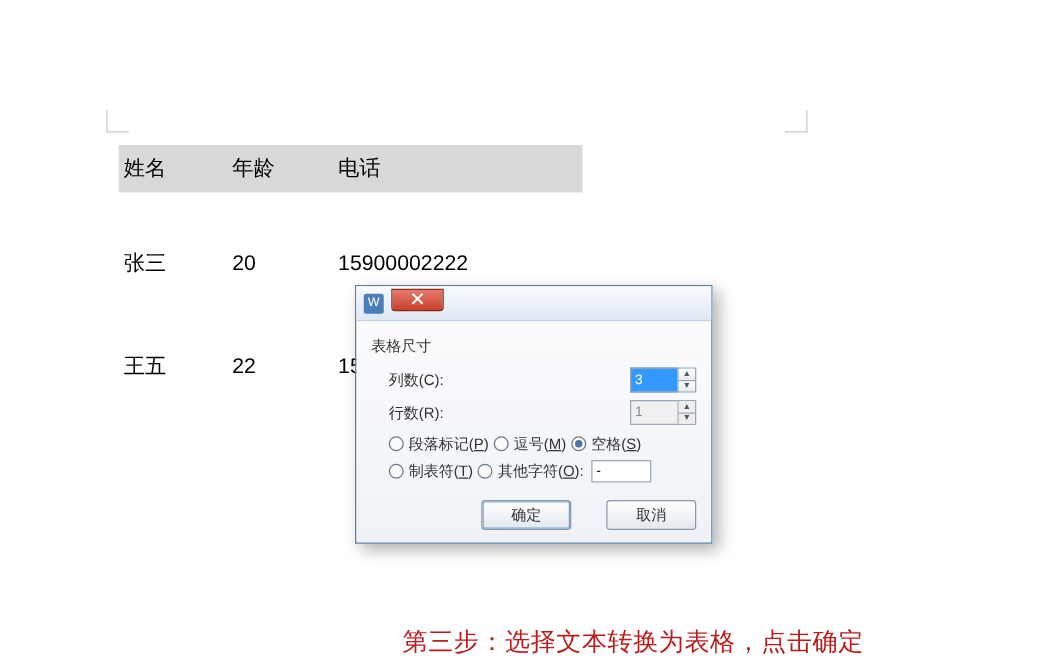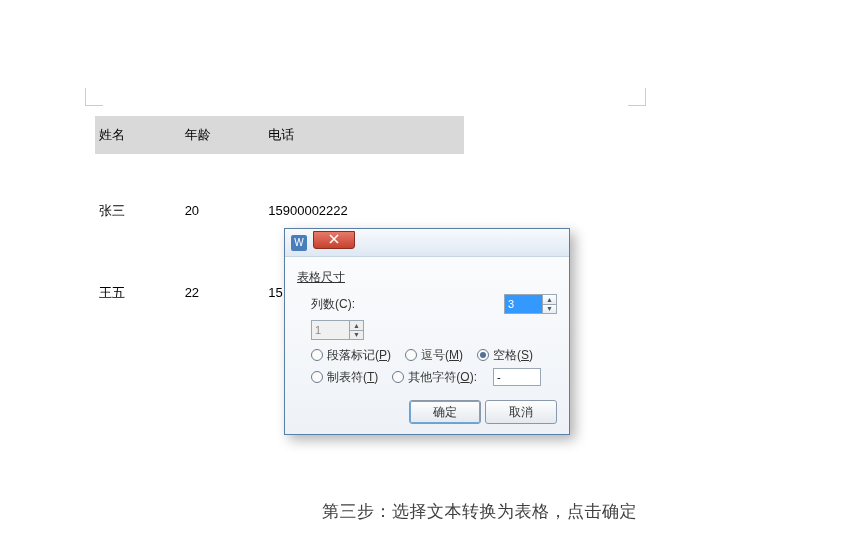--- a/index.html
+++ b/index.html
@@ -26,21 +26,21 @@
       top: 88px;
       width: 18px;
       height: 18px;
       border-right: 1px solid #ccc;
       border-bottom: 1px solid #ccc;
     }
     .data-table {
       position: absolute;
       left: 95px;
       top: 116px;
-      font-size: 13px;
+      font-size: 17px;
       color: #000;
     }
     .data-table .header-row {
       background: #d9d9d9;
       height: 38px;
     }
     .data-table .row {
       height: 44px;
       margin-top: 38px;
     }
@@ -106,21 +106,20 @@
 
     .dialog-body {
       padding: 8px 12px 10px 12px;
       font-size: 12px;
       color: #333;
     }
     .group-label {
       font-size: 12px;
       margin-bottom: 6px;
       margin-top: 4px;
-      text-decoration: underline;
     }
     .field-row {
       display: flex;
       align-items: center;
       margin-left: 14px;
       height: 24px;
       margin-bottom: 2px;
       gap: 21px;
     }
     .field-row .fld-label {
@@ -167,21 +166,21 @@
       font-size: 7px;
       line-height: 1;
       color:#555;
     }
 
     .radio-row {
       display: flex;
       align-items: center;
       margin-left: 14px;
       height: 22px;
-      gap: 14px;
+      gap: 4px;
     }
     .radio-item {
       display: flex;
       align-items: center;
       font-size: 12px;
       cursor: pointer;
       white-space: nowrap;
     }
     .radio-item .r {
       width: 12px;
@@ -208,21 +207,21 @@
       border: 1px solid #9aa7b5;
       font-size: 11px;
       padding: 0 3px;
       margin-left: 2px;
       background: #fff;
     }
 
     .button-row {
       display: flex;
       justify-content: flex-end;
-      gap: 4px;
+      gap: 28px;
       margin-top: 12px;
     }
     .btn {
       min-width: 72px;
       height: 24px;
       background: linear-gradient(#fefefe, #e4e9ef);
       border: 1px solid #8a99aa;
       border-radius: 3px;
       font-size: 12px;
       cursor: pointer;
@@ -231,22 +230,22 @@
       justify-content: center;
     }
     .btn.primary {
       box-shadow: 0 0 0 1px #6fa7d6 inset;
     }
 
     .caption-text {
       position: absolute;
       left: 322px;
       top: 500px;
-      font-size: 17px;
-      color: #404040;
+      font-size: 20px;
+      color: #b91c1c;
       letter-spacing: 0.5px;
     }
   </style>
 </head>
 <body>
 
 <div class="doc-corner-left"></div>
 <div class="doc-corner-right"></div>
 
 <div class="data-table">
@@ -290,20 +289,21 @@
               <span>▲</span>
             </div>
           <div class="sp">
               <span>▼</span>
             </div>
         </div>
       </div>
     </div>
 
     <div class="field-row">
+      <span class="fld-label">行数(R):</span>
       <div class="spinner">
         <input class="disabled" disabled="" value="1" style="">
         <div class="spins">
           <div class="sp disabled">
               <span>▲</span>
             </div>
           <div class="sp disabled">
               <span>▼</span>
             </div>
         </div>

